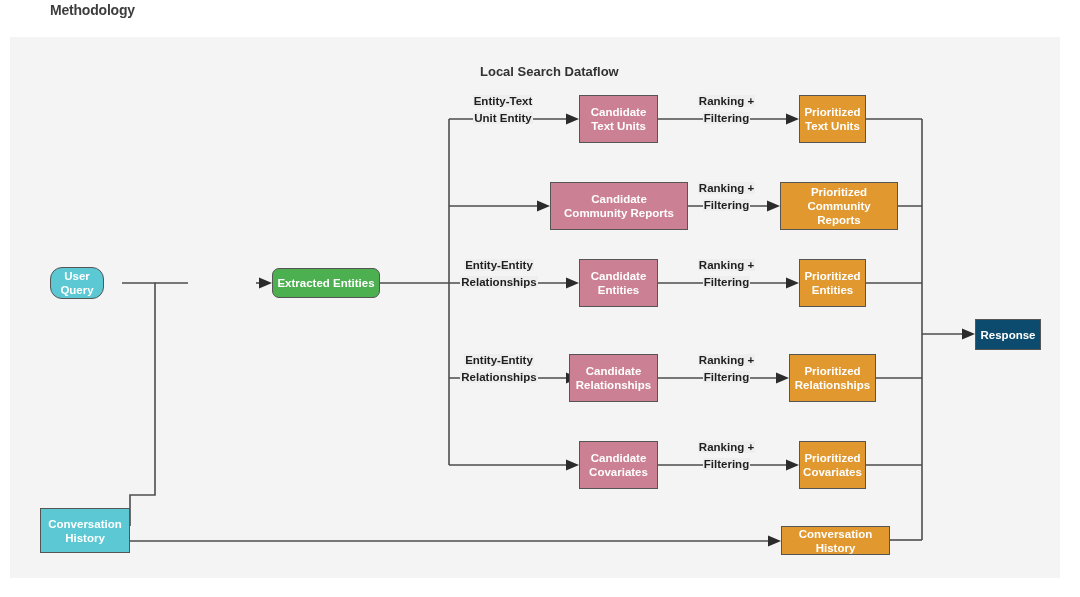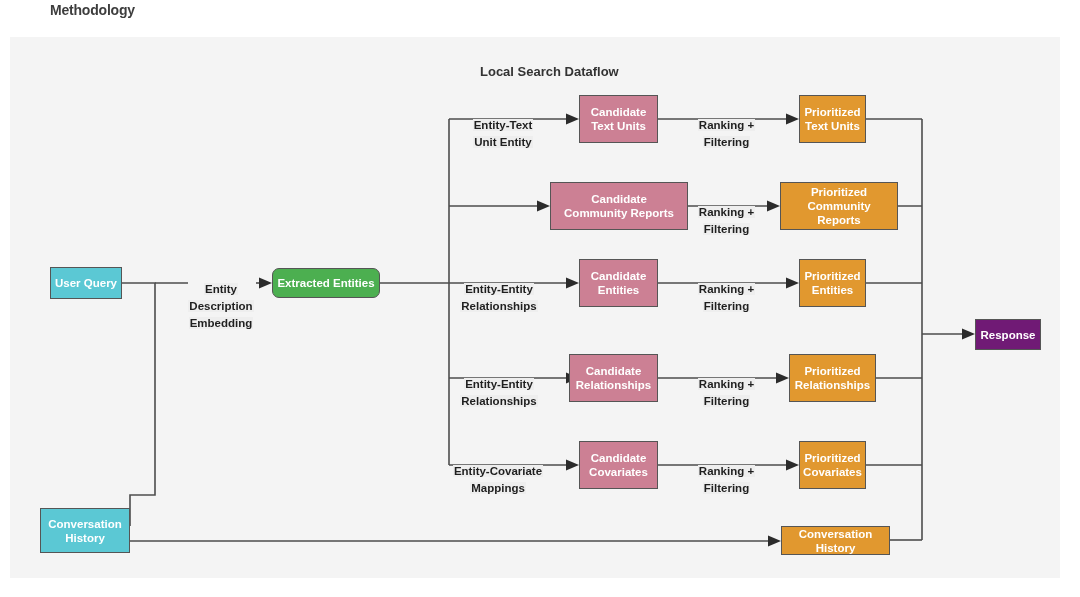--- a/index.html
+++ b/index.html
@@ -26,27 +26,26 @@
     display:flex;align-items:center;justify-content:center;
     text-align:center;color:#ffffff;font-weight:700;
     font-size:11.5px;line-height:14px;
     z-index:4;
   }
   .node span{display:block;padding:0 4px;}
   .n-cyan{background:#5bc8d4;}
   .n-green{background:#4caf50;border-radius:7px;}
   .n-rose{background:#cc8094;}
   .n-orange{background:#e1982f;}
-  .n-purple{background:#701a75;}
+  .n-purple{background:#0c4a6e;}
 
   .edge-label{
     position:absolute;z-index:5;text-align:center;
     font-size:11.5px;font-weight:700;color:#1f1f1f;
     line-height:17px;
-    margin-top:24px;
   }
   .edge-label i{font-style:normal;background:#eeeeee;padding:0 1px;}
 
   svg#wires{position:absolute;left:0;top:0;width:1050px;height:541px;z-index:1;}
   svg#wires path,svg#wires line{stroke:#4d4d4d;stroke-width:1.6px;fill:none;}
   svg#wires polygon{fill:#2b2b2b;}
 </style>
 </head>
 <body>
 
@@ -105,33 +104,28 @@
 
     <line x1="912" y1="82" x2="912" y2="503"></line>
 
     <path d="M912 297 L952 297"></path>
     <polygon points="952,291.5 965,297 952,302.5"></polygon>
 
     <path d="M120 504 L758 504"></path>
     <polygon points="758,498.5 771,504 758,509.5"></polygon>
   </svg>
 
-  <div class="node n-cyan" style="left:40px;top:230px;width:72px;height:32px;">
+  <div class="node n-cyan" style="left:40px;top:230px;width:54px;height:32px;border-radius:12px;">
     <span>User Query</span>
   </div>
 
   <div class="node n-cyan" style="left:30px;top:471px;width:90px;height:45px;">
     <span>Conversation History</span>
   </div>
 
-  <div class="edge-label" style="left:173px;top:220px;width:76px;">
-    <i>Entity</i><br>
-    <i>Description</i><br>
-    <i>Embedding</i>
-  </div>
 
   <div class="node n-green" style="left:262px;top:231px;width:108px;height:30px;">
     <span>Extracted Entities</span>
   </div>
 
   <div class="edge-label" style="left:432px;top:56px;width:122px;">
     <i>Entity-Text</i><br>
     <i>Unit Entity</i>
   </div>
   <div class="node n-rose" style="left:569px;top:58px;width:79px;height:48px;">
@@ -203,24 +197,20 @@
     <i>Ranking +</i><br>
     <i>Filtering</i>
   </div>
   <div class="node n-orange" style="left:779px;top:317px;width:87px;height:48px;">
     <span>
       <em style="font-style:normal">Prioritized</em><br>
       <em style="font-style:normal">Relationships</em>
     </span>
   </div>
 
-  <div class="edge-label" style="left:424px;top:402px;width:128px;">
-    <i>Entity-Covariate</i><br>
-    <i>Mappings</i>
-  </div>
   <div class="node n-rose" style="left:569px;top:404px;width:79px;height:48px;">
     <span>
       <em style="font-style:normal">Candidate</em><br>
       <em style="font-style:normal">Covariates</em>
     </span>
   </div>
   <div class="edge-label" style="left:664px;top:402px;width:105px;">
     <i>Ranking +</i><br>
     <i>Filtering</i>
   </div>

